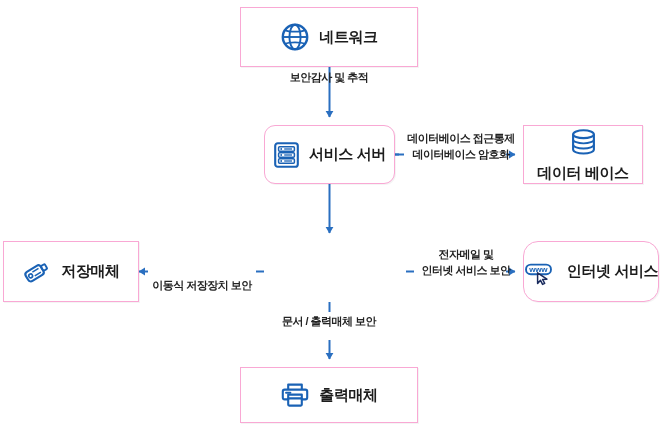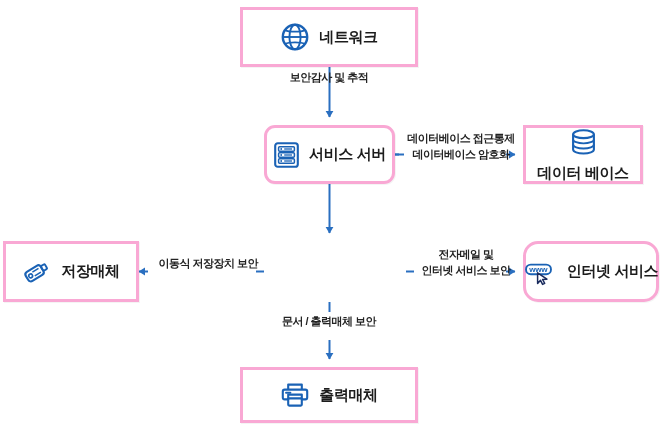--- a/index.html
+++ b/index.html
@@ -19,21 +19,21 @@
     position: absolute;
     left: 0; top: 0;
     width: 662px;
     height: 425px;
   }
 
   
   .node {
     position: absolute;
     box-sizing: border-box;
-    border: 3px solid #f9a8d4;
+    border: 1px solid #f9a8d4;
     background: #ffffff;
     display: flex;
     align-items: center;
     justify-content: center;
     gap: 9px;
     box-shadow: 1px 1px 0 rgba(0,0,0,0.045);
   }
   .node .label-wrap {
     display: flex;
     flex-direction: column;
@@ -78,21 +78,21 @@
     text-align: center;
     font-size: 11px;
     font-weight: 700;
     letter-spacing: -0.5px;
     color: #232323;
     line-height: 1.45;
     white-space: nowrap;
   }
   #edge-label-network-service { left: 252px; top: 70px;  width: 154px; }
   #edge-label-service-db      { left: 400px; top: 131px; width: 122px; }
-  #edge-label-storage-emp     { left: 146px; top: 256px; width: 112px; text-align: right; }
+  #edge-label-storage-emp     { left: 146px; top: 278px; width: 112px; }
   #edge-label-emp-internet    { left: 411px; top: 247px; width: 110px; }
   #edge-label-emp-print       { left: 252px; top: 314px; width: 154px; }
 
   svg.wires {
     position: absolute;
     left: 0; top: 0;
     width: 662px;
     height: 425px;
     pointer-events: none;
   }

